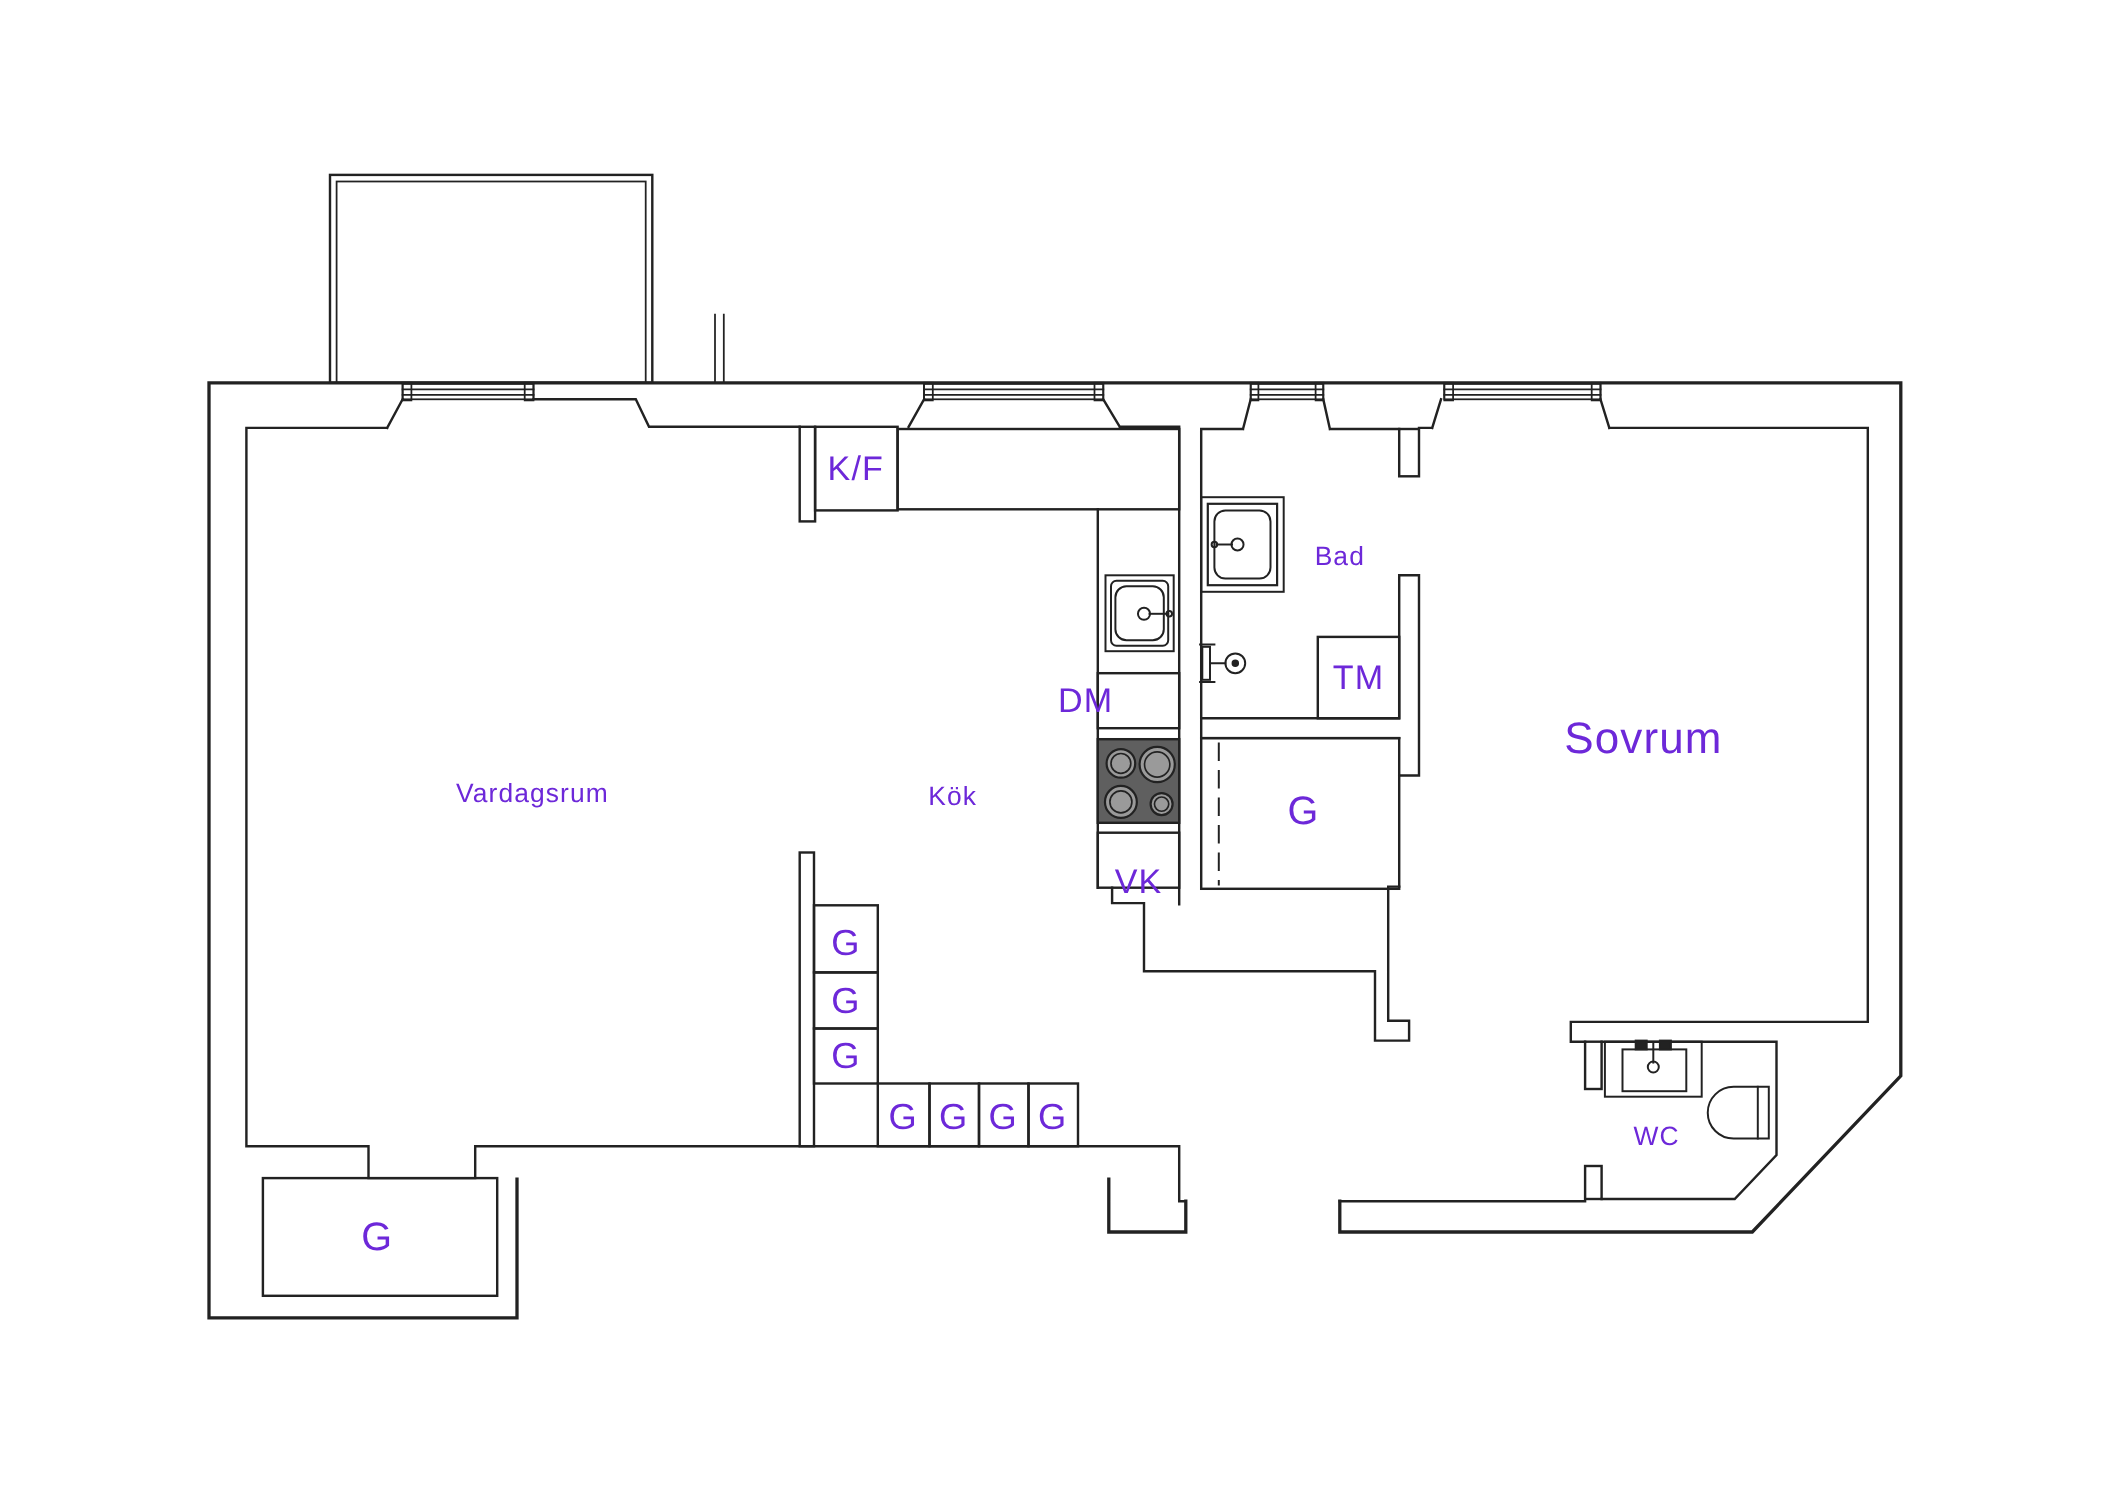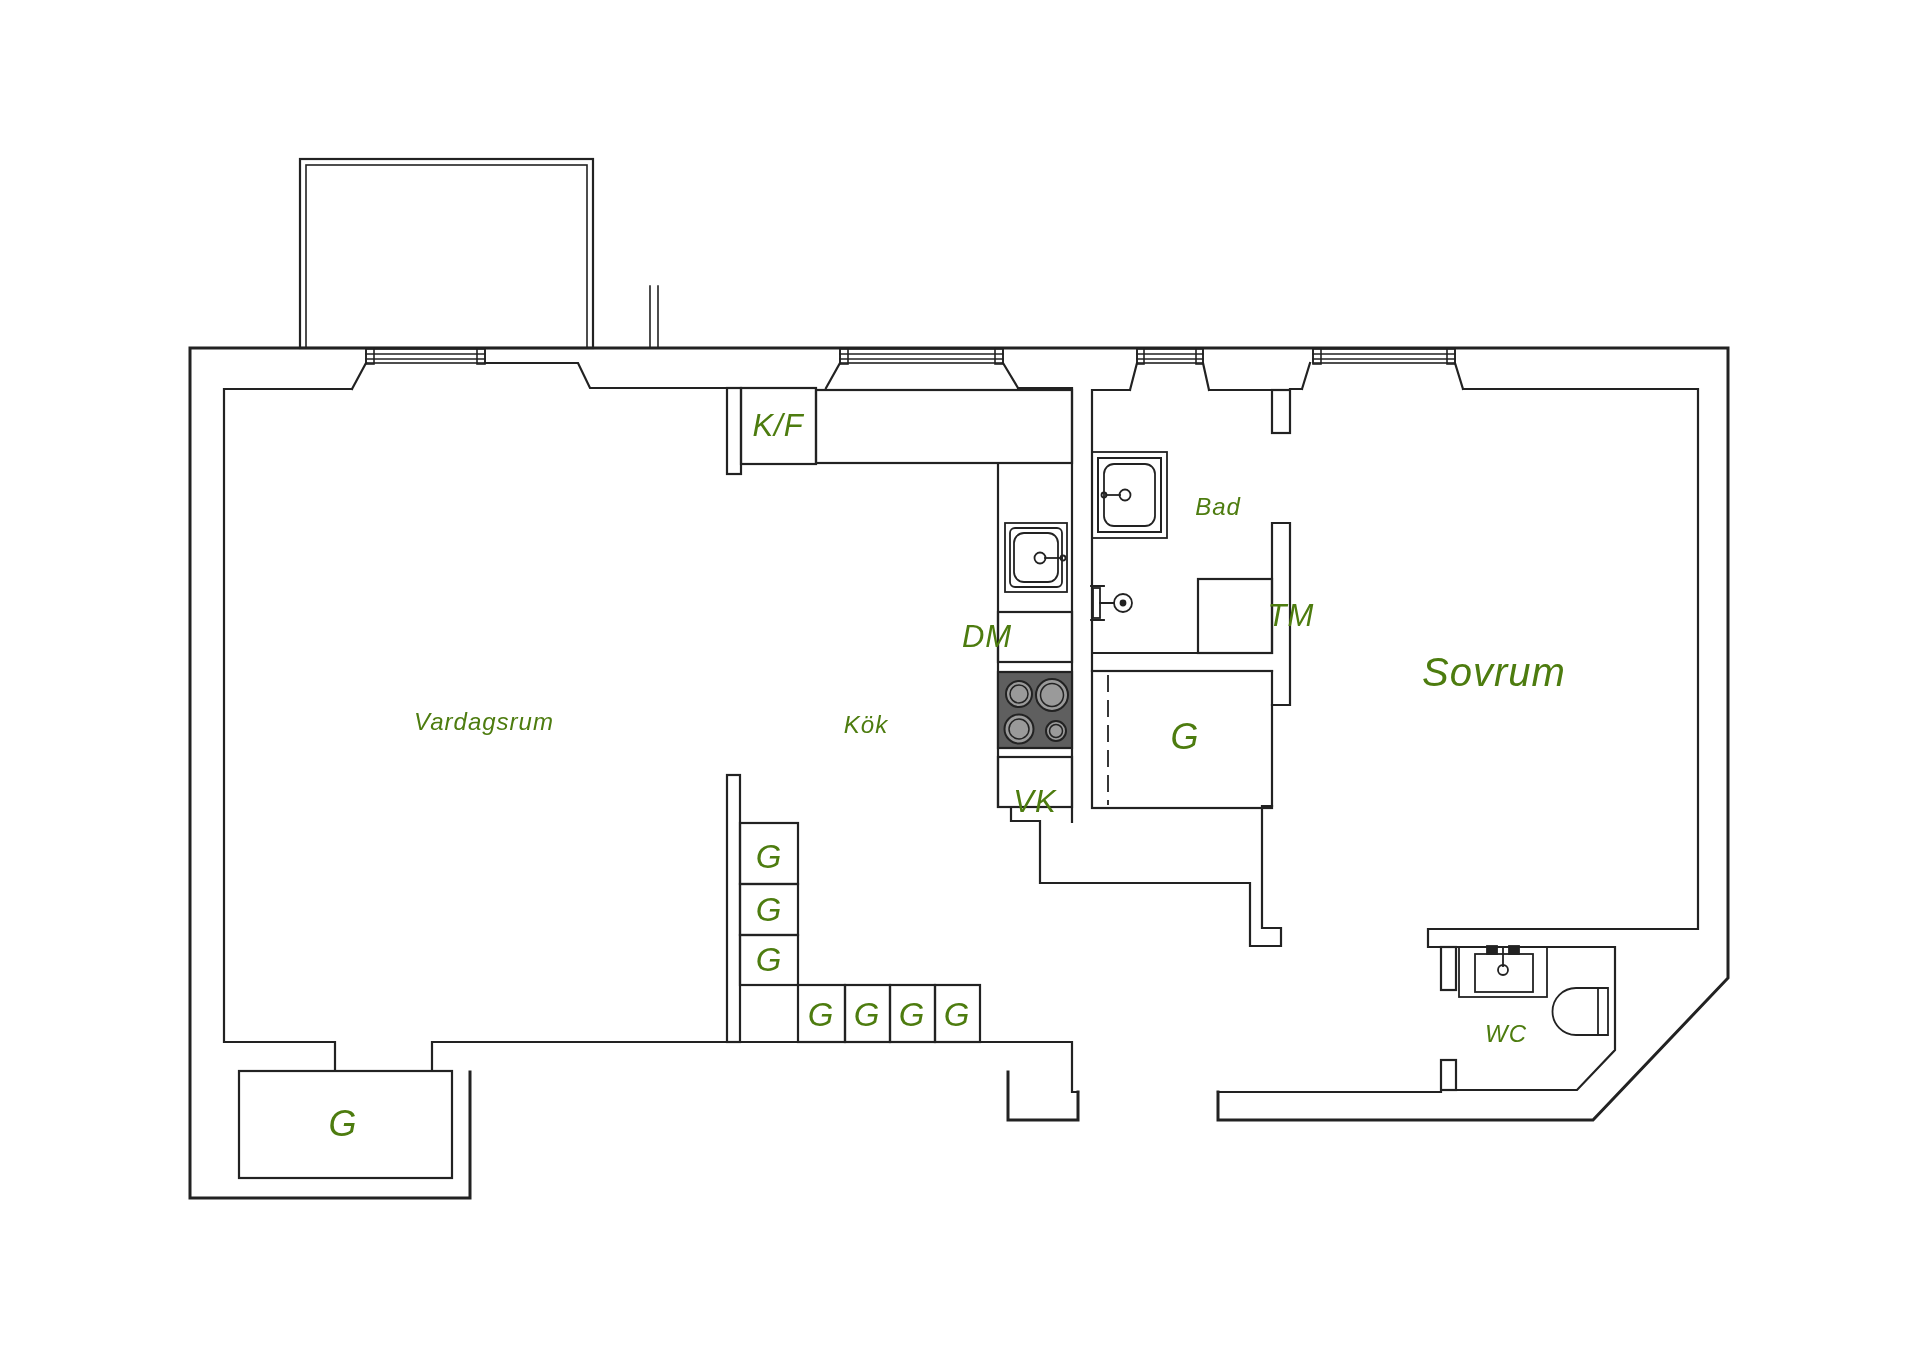--- a/index.html
+++ b/index.html
@@ -3,21 +3,21 @@
 <meta charset="utf-8">
 <style>
   html,body{margin:0;padding:0;background:#ffffff;}
   #stage{
     position:relative;width:1920px;height:1357px;background:#ffffff;overflow:hidden;
     font-family:"Liberation Sans",sans-serif;
   }
   #plan-svg{position:absolute;left:0;top:0;}
   .lbl{
     position:absolute;transform:translate(-50%,-50%);
-    font-style:italic;color:#4d7c0f;letter-spacing:1px;white-space:nowrap;
+    color:#6d28d9;letter-spacing:1px;white-space:nowrap;
     font-family:"Liberation Sans",sans-serif;
   }
   .room{font-size:24px;}
   .appl{font-size:31px;}
   .g{font-size:33px;}
 </style>
 </head>
 <body>
 
 <div id="stage">
@@ -165,21 +165,21 @@
 
 <div class="lbl room" style="left:464px;top:722px;margin-left:20px;">Vardagsrum</div>
 <div class="lbl room" style="left:866px;top:725px;text-align:center;">Kök</div>
 <div class="lbl room" style="left:1218px;top:507px;">Bad</div>
 <div class="lbl room" style="left:1494px;top:672px;font-size:40px;">Sovrum</div>
 <div class="lbl room" style="left:1506px;top:1034px;">WC</div>
 
 <div class="lbl appl" style="left:778px;top:426px;">K/F</div>
 <div class="lbl appl" style="left:987px;top:637px;">DM</div>
 <div class="lbl appl" style="left:1035px;top:782px;margin-top:20px;">VK</div>
-<div class="lbl appl" style="left:1291px;top:616px;">TM</div>
+<div class="lbl appl" style="left:1235px;top:616px;">TM</div>
 
 <div class="lbl g" style="left:1185px;top:737px;font-size:36px;">G</div>
 <div class="lbl g" style="left:343px;top:1124px;font-size:36px;">G</div>
 
 <div class="lbl g" style="left:769px;top:857px;">G</div>
 <div class="lbl g" style="left:769px;top:910px;">G</div>
 <div class="lbl g" style="left:769px;top:960px;">G</div>
 
 <div class="lbl g" style="left:821px;top:1015px;">G</div>
 <div class="lbl g" style="left:867px;top:1015px;">G</div>

